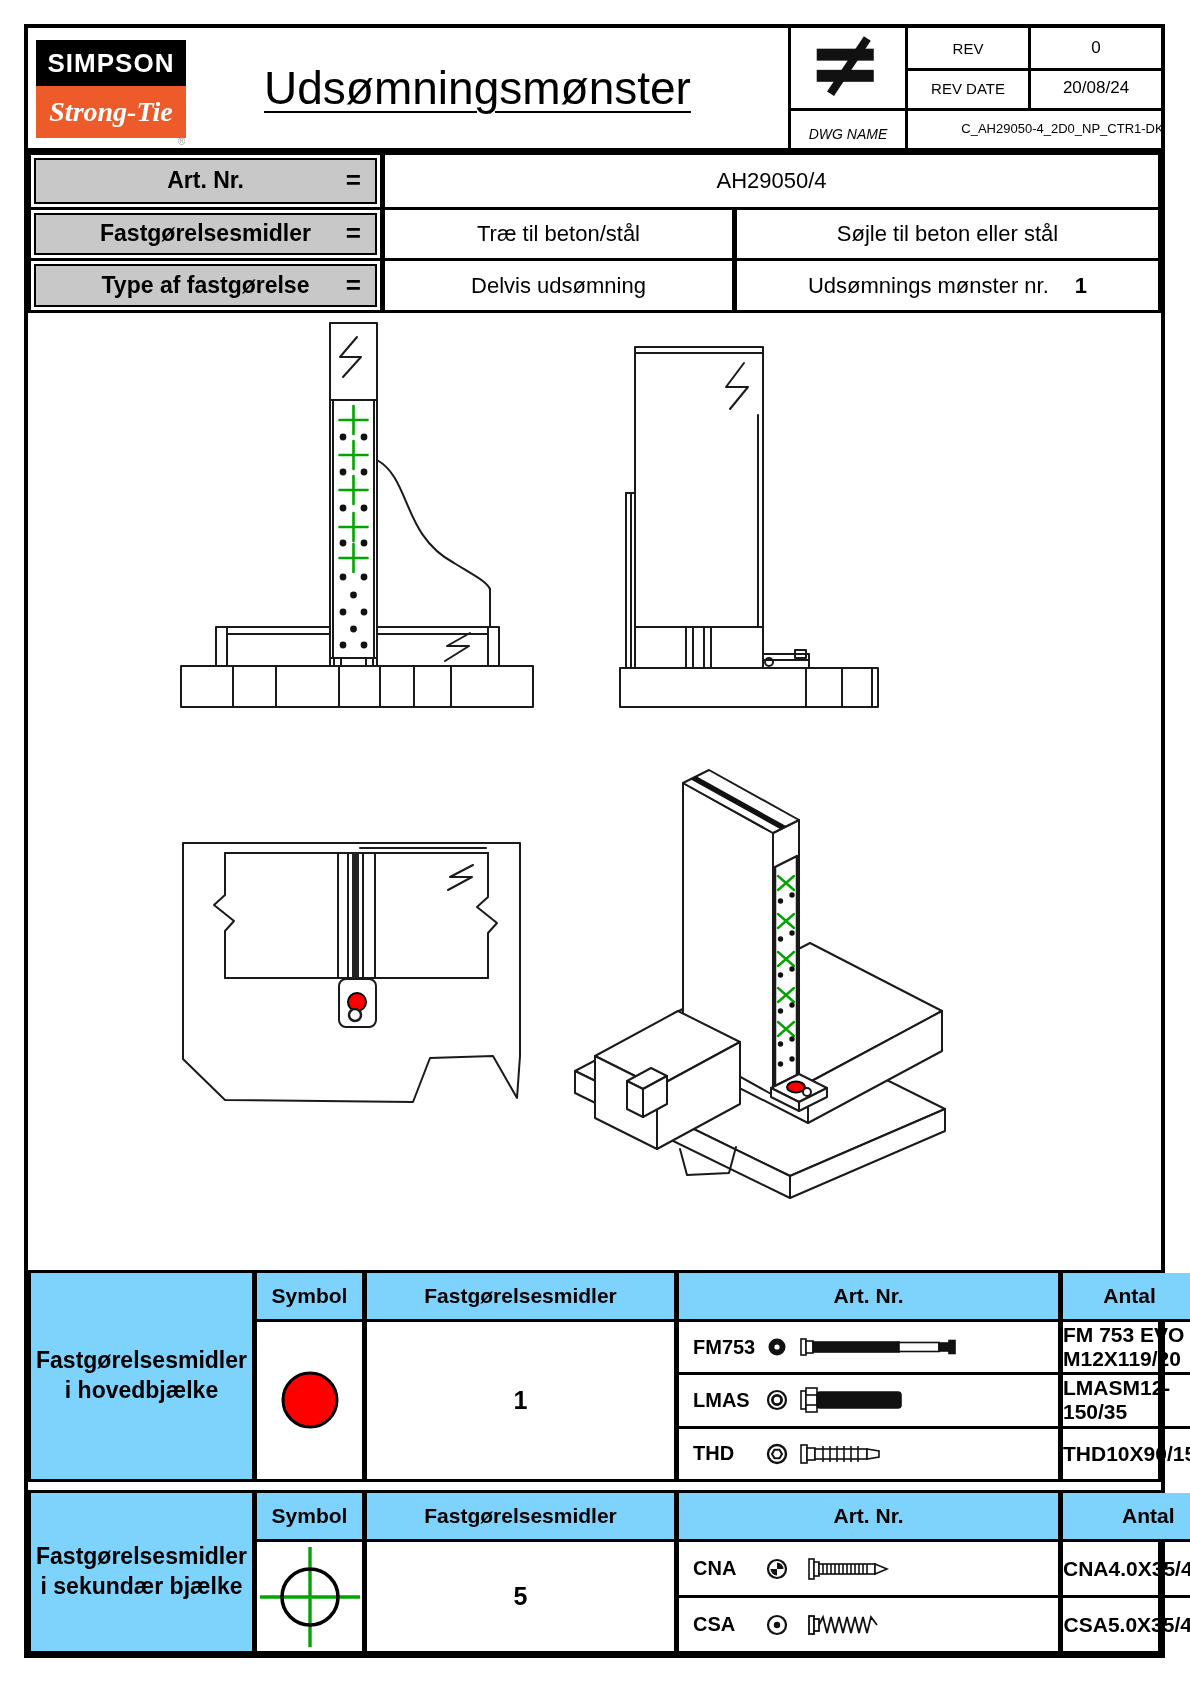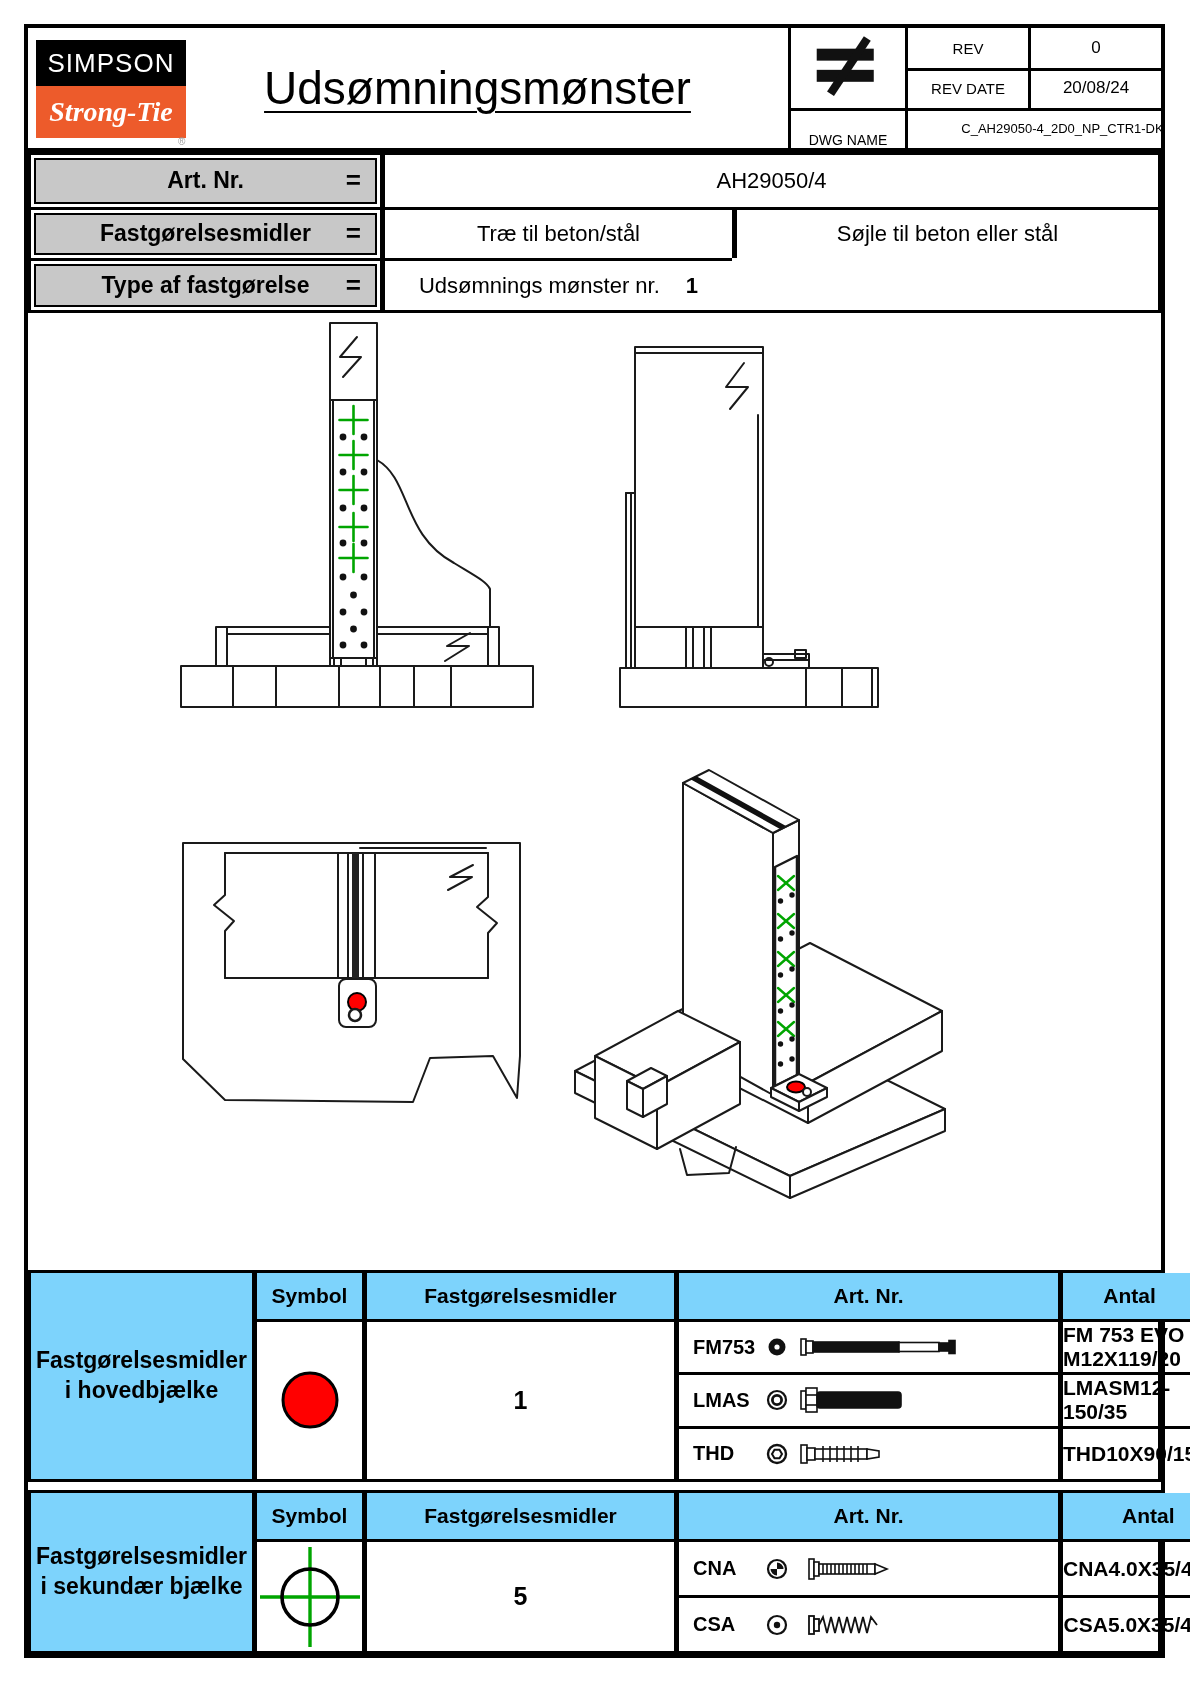--- a/index.html
+++ b/index.html
@@ -6,21 +6,21 @@
   .page{position:relative;width:1190px;height:1682px;background:#fff;overflow:hidden;
         font-family:"Liberation Sans",sans-serif;color:#000;}
   .abs{position:absolute;}
   .frame{left:24px;top:24px;width:1141px;height:1634px;border:4px solid #000;box-sizing:border-box;}
   .blk{background:#000;}
   .cell{display:flex;align-items:center;justify-content:center;box-sizing:border-box;}
   .gray{background:#7dd3fc;}
   .b{font-weight:bold;}
   
   .logo-black{left:36px;top:40px;width:150px;height:46px;background:#000;color:#fff;
-     font-size:26px;font-weight:normal;letter-spacing:1px;}
+     font-size:26px;font-weight:bold;letter-spacing:1px;}
   .logo-orange{left:36px;top:86px;width:150px;height:52px;background:#ED5B2B;color:#fff;
      font-family:"Liberation Serif",serif;font-style:italic;font-weight:bold;font-size:28px;align-items:center;}
   .reg{left:178px;top:136px;font-size:10px;color:#999;}
   .title{left:190px;top:56px;width:575px;height:64px;font-size:46px;
      text-decoration:underline;text-underline-offset:7px;text-decoration-thickness:2px;}
   
   .hsm{font-size:15px;}
   .hval{font-size:17px;}
   .dwgv{font-size:13px;letter-spacing:0;}
   
@@ -70,21 +70,21 @@
       <rect x="16" y="15" width="62" height="13" fill="#111"></rect>
       <rect x="16" y="38" width="62" height="13" fill="#111"></rect>
       <line x1="71" y1="4" x2="31" y2="64" stroke="#111" stroke-width="9"></line>
     </svg>
   </div>
 
   <div class="abs cell hsm" style="left:908px;top:28px;width:120px;height:40px;">REV</div>
   <div class="abs cell hval" style="left:1031px;top:28px;width:130px;height:40px;">0</div>
   <div class="abs cell hsm" style="left:908px;top:68px;width:120px;height:40px;">REV DATE</div>
   <div class="abs cell hval" style="left:1031px;top:68px;width:130px;height:40px;">20/08/24</div>
-  <div class="abs cell hsm" style="left:791px;top:120px;width:114px;height:40px;font-size:14px;">DWG NAME</div>
+  <div class="abs cell hsm" style="left:791px;top:114px;width:114px;height:40px;font-size:14px;font-style:italic;">DWG NAME</div>
   <div class="abs cell dwgv" style="left:908px;top:108px;width:253px;height:40px;margin-left:28px;">C_AH29050-4_2D0_NP_CTR1-DK</div>
 
   <div class="gtable" style="left:28px;top:152px;width:1133px;height:161px;grid-template-columns:349px 352px 1fr;grid-template-rows:1fr 1fr 1fr;">
     <div class="gc ilabw">
       <div class="ilab">
           <span>Art. Nr.</span>
         <span class="eq">=</span>
         </div>
     </div>
     <div class="gc bl ival" style="grid-column:2/4;">AH29050/4</div>
@@ -97,20 +97,21 @@
     </div>
     <div class="gc bl bt ival">Træ til beton/stål</div>
     <div class="gc bl bt ival">Søjle til beton eller stål</div>
 
     <div class="gc ilabw bt">
       <div class="ilab">
           <span>Type af fastgørelse</span>
         <span class="eq">=</span>
         </div>
     </div>
+    <div class="gc bl bt ival">Delvis udsømning</div>
     <div class="gc bl bt ival">
       <span>Udsømnings mønster nr.</span>
       <span class="b" style="margin-left:26px;">1</span>
     </div>
   </div>
 
   <svg class="abs" style="left:30px;top:311px;" width="1131" height="959" viewBox="0 0 1131 959">
     <g stroke="#1a1a1a" stroke-width="2" fill="none" stroke-linejoin="round" stroke-linecap="round">
 
       <g>

